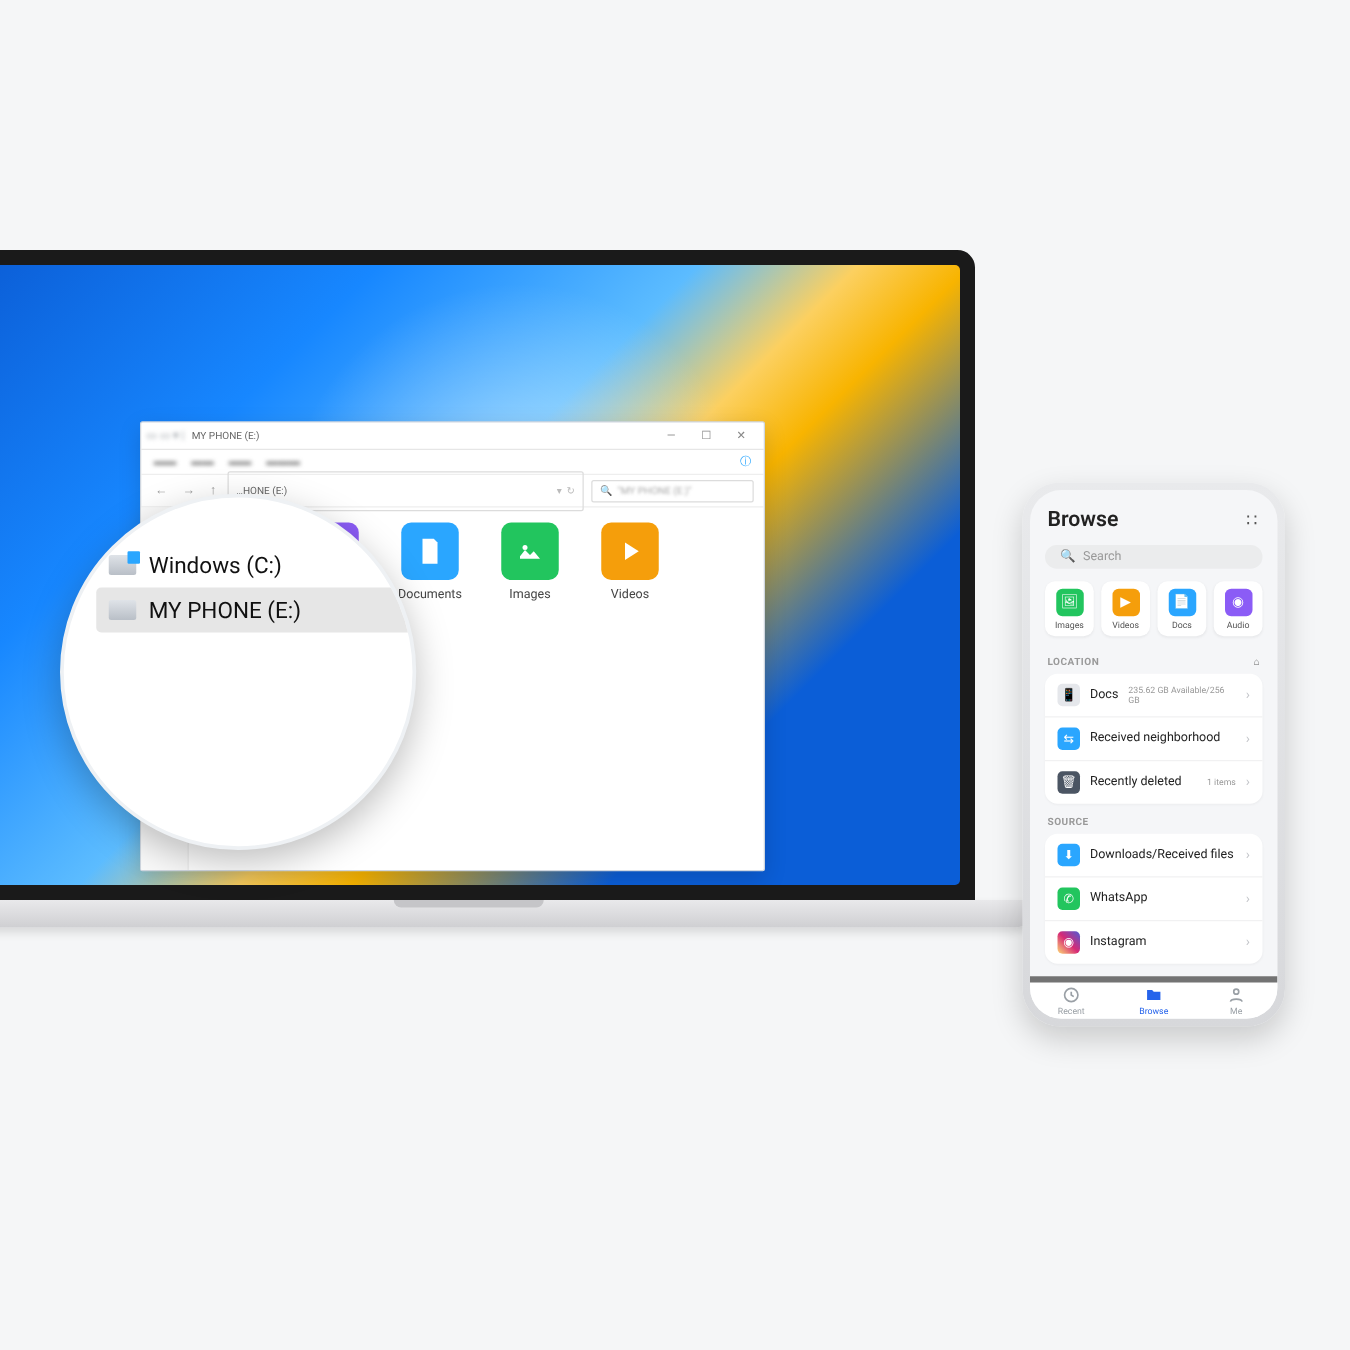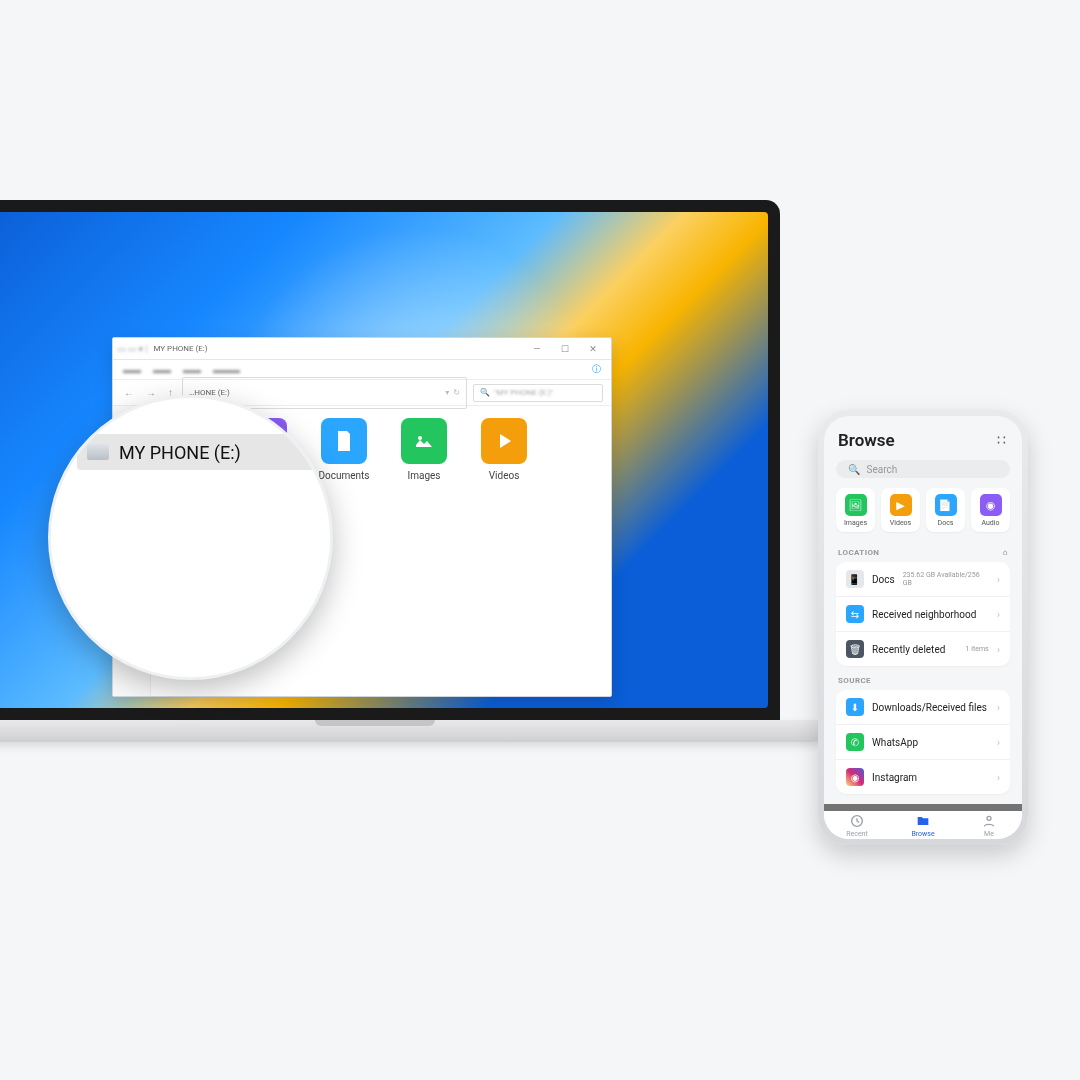--- a/index.html
+++ b/index.html
@@ -36,42 +36,42 @@
   .sq svg{width:24px;height:24px;fill:#fff}
 
   
   .mag{position:absolute;left:48px;top:395px;width:285px;height:285px;border-radius:50%;background:#fff;border:3px solid #eef1f4;box-shadow:0 10px 30px rgba(0,0,0,.25);overflow:hidden;padding:36px 0 0 26px}
   .drv{display:flex;align-items:center;gap:10px;height:36px;font-size:18px;color:#111;padding:0 10px;border-radius:4px}
   .drv.sel{background:#e6e6e6}
   .drv .dicon{width:22px;height:16px;background:linear-gradient(#dfe3e8,#b9bfc7);border-radius:2px;position:relative}
   .drv .dicon.win::after{content:"";position:absolute;right:-3px;top:-3px;width:10px;height:10px;background:#2aa6ff;border-radius:1px}
 
   
-  .phone{position:absolute;right:52px;top:410px;width:210px;height:435px;border-radius:30px;background:linear-gradient(#e9eaec,#d7d8db);padding:6px;box-shadow:0 10px 25px rgba(0,0,0,.18)}
+  .phone{position:absolute;right:52px;top:386px;width:210px;height:435px;border-radius:30px;background:linear-gradient(#e9eaec,#d7d8db);padding:6px;box-shadow:0 10px 25px rgba(0,0,0,.18)}
   .pscreen{width:100%;height:100%;background:#f5f6f8;border-radius:25px;overflow:hidden;display:flex;flex-direction:column;font-size:10px;color:#222}
   .phdr{display:flex;justify-content:space-between;align-items:center;padding:14px 14px 6px}
   .phdr h1{font-size:17px;font-weight:600}
   .dots{font-size:14px;letter-spacing:2px;color:#555}
   .psrch{margin:4px 12px 10px;height:26px;background:#ebeced;border-radius:14px;display:flex;align-items:center;padding:0 12px;color:#999;gap:6px}
   .tiles{display:flex;gap:6px;padding:0 12px 12px}
   .tile{flex:1;background:#fff;border-radius:8px;padding:6px 0 5px;text-align:center;box-shadow:0 1px 2px rgba(0,0,0,.05)}
   .tile .tc{width:22px;height:22px;border-radius:5px;margin:0 auto 3px;display:flex;align-items:center;justify-content:center}
   .tile .tl{font-size:7px;color:#555}
   .sect{padding:0 12px}
   .sect h4{font-size:8px;color:#999;letter-spacing:.4px;margin:4px 2px 5px;display:flex;justify-content:space-between;align-items:center}
   .card{background:#fff;border-radius:10px;margin-bottom:10px;box-shadow:0 1px 2px rgba(0,0,0,.04)}
   .row{display:flex;align-items:center;padding:8px 10px;gap:8px;position:relative}
   .row+.row{border-top:1px solid #f1f1f2}
   .row .ic{width:18px;height:18px;border-radius:4px;display:flex;align-items:center;justify-content:center;flex:none;font-size:10px;color:#fff}
   .row .txt{flex:1;font-size:10px;color:#222}
   .row .meta{font-size:7px;color:#999}
   .row .chev{color:#c4c6ca;font-size:11px}
   .bar{height:2px;background:#eee;margin-top:3px;border-radius:2px;overflow:hidden}
   .bar i{display:block;height:100%;width:10%;background:#3b82f6}
-  .pnav{margin-top:auto;height:46px;background:#fff;border-top:7px solid #737373;display:flex}
+  .pnav{margin-top:auto;height:46px;background:#fff;border-top:5px solid #737373;display:flex}
   .pnav .ni{flex:1;display:flex;flex-direction:column;align-items:center;justify-content:center;gap:1px;color:#9aa0a6;font-size:7px}
   .pnav .ni.active{color:#2563eb}
   .pnav svg{width:16px;height:16px}
 
   .blurtxt{filter:blur(1.5px);color:#9aa0a6}
 </style>
 </head>
 <body>
 
 <div class="laptop">
@@ -157,20 +157,24 @@
             </div>
         </div>
       </div>
 
     </div>
   </div>
   <div class="base"></div>
 </div>
 
 <div class="mag" id="mag">
+    <div class="drv">
+      <span class="dicon win"></span>
+      <span>Windows (C:)</span>
+    </div>
     <div class="drv sel">
       <span class="dicon"></span>
       <span>MY PHONE (E:)</span>
     </div>
   </div>
 
 <div class="phone">
   <div class="pscreen">
     <div class="phdr">
       <h1>Browse</h1>

